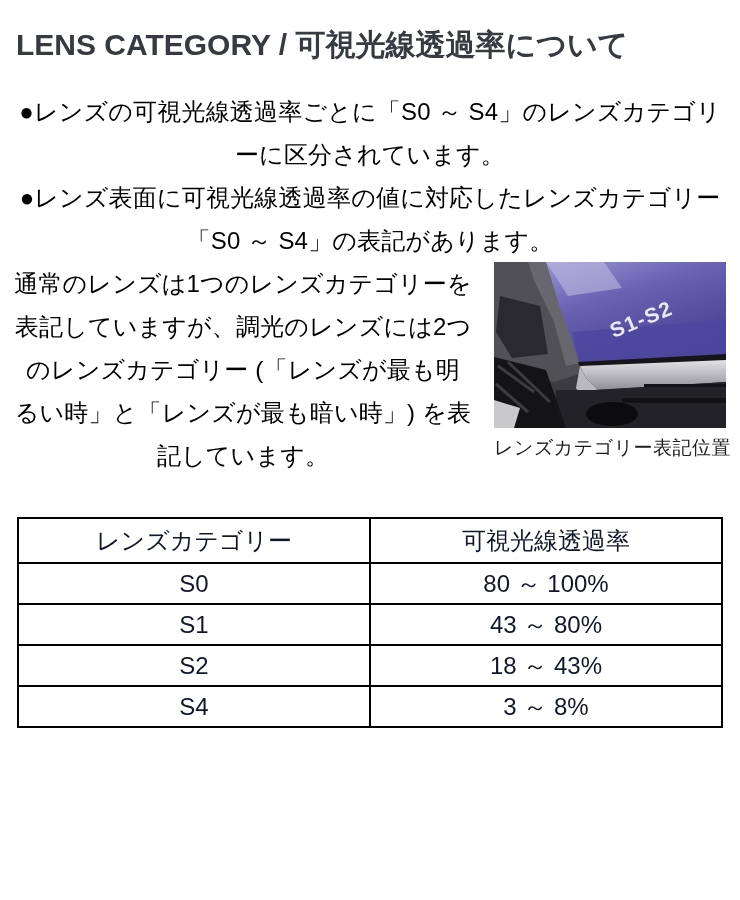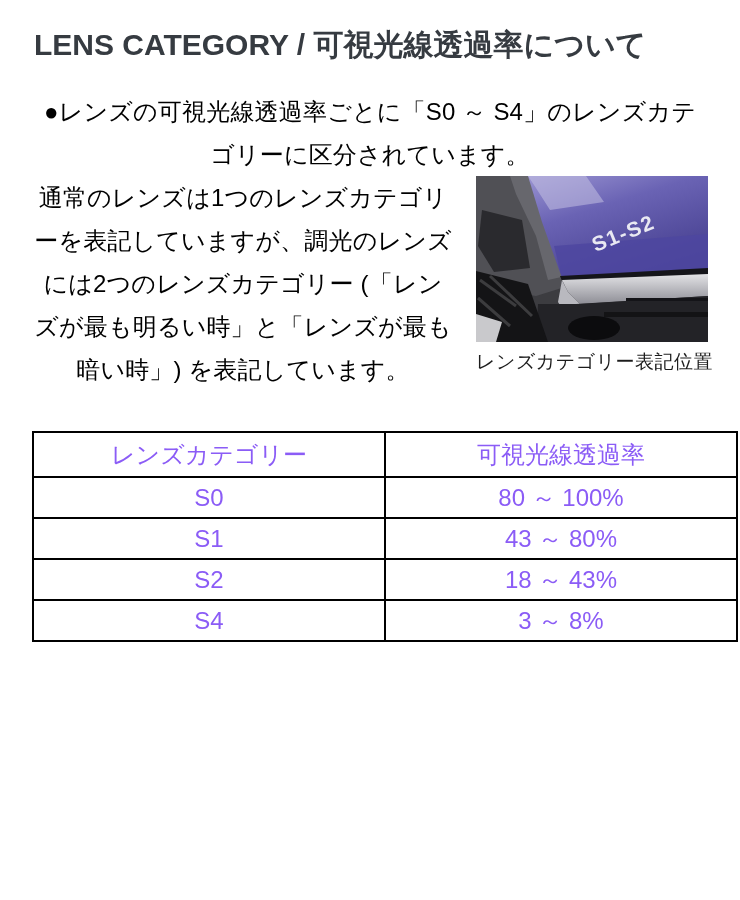--- a/index.html
+++ b/index.html
@@ -1,20 +1,20 @@
 <!DOCTYPE html>
 <html lang="ja"><head>
 <meta charset="utf-8">
 <style>
   html,body{margin:0;padding:0;}
   body{
     width:740px;height:900px;background:#ffffff;overflow:hidden;position:relative;
     font-family:"Liberation Sans","DejaVu Sans",sans-serif;color:#000;
   }
-  .page{padding:0 32px;}
+  .page{padding:0 14px;}
   h1.title{
     margin:22px 0 0 2px;font-size:30px;line-height:46px;font-weight:600;
     color:#363b41;letter-spacing:0px;white-space:nowrap;
   }
   .bullets{margin-top:22px;}
   p.body{
     margin:0;font-size:24px;line-height:43px;color:#000;
     text-align:center;letter-spacing:0.2px;
   }
   .wrap-block{overflow:visible;}
@@ -26,36 +26,37 @@
   figcaption.fig-caption{
     margin-top:8px;font-size:19px;line-height:24px;color:#1c1c1c;
     text-align:left;white-space:nowrap;letter-spacing:0.5px;
   }
   table.spec-table{
     border-collapse:collapse;width:704px;margin:40px auto 0 auto;
     table-layout:fixed;
   }
   .spec-table th,.spec-table td{
     border:2px solid #000;text-align:center;vertical-align:middle;
-    font-size:24px;font-weight:400;color:#8b5cf6;padding:0;
+    font-size:24px;font-weight:400;color:#0f172a;padding:0;
   }
   .spec-table th{height:43px;}
   .spec-table td{height:39px;}
   .spec-table col.c1{width:352px;}
   .spec-table col.c2{width:352px;}
 </style>
 </head>
 <body>
 
 <div class="page">
 
   <h1 class="title">LENS CATEGORY / 可視光線透過率について</h1>
 
   <div class="bullets">
     <p class="body">●レンズの可視光線透過率ごとに「S0 ～ S4」のレンズカテゴリーに区分されています。</p>
+    <p class="body">●レンズ表面に可視光線透過率の値に対応したレンズカテゴリー「S0 ～ S4」の表記があります。</p>
 
     <div class="wrap-block">
       <figure class="goggle-figure">
         <svg viewBox="0 0 232 166" aria-hidden="true">
           <defs>
             <linearGradient id="lensGrad" x1="0" y1="0" x2="0.55" y2="1">
               <stop offset="0" stop-color="#9a94d2"></stop>
               <stop offset="0.4" stop-color="#6a63b4"></stop>
               <stop offset="1" stop-color="#474090"></stop>
             </linearGradient>

